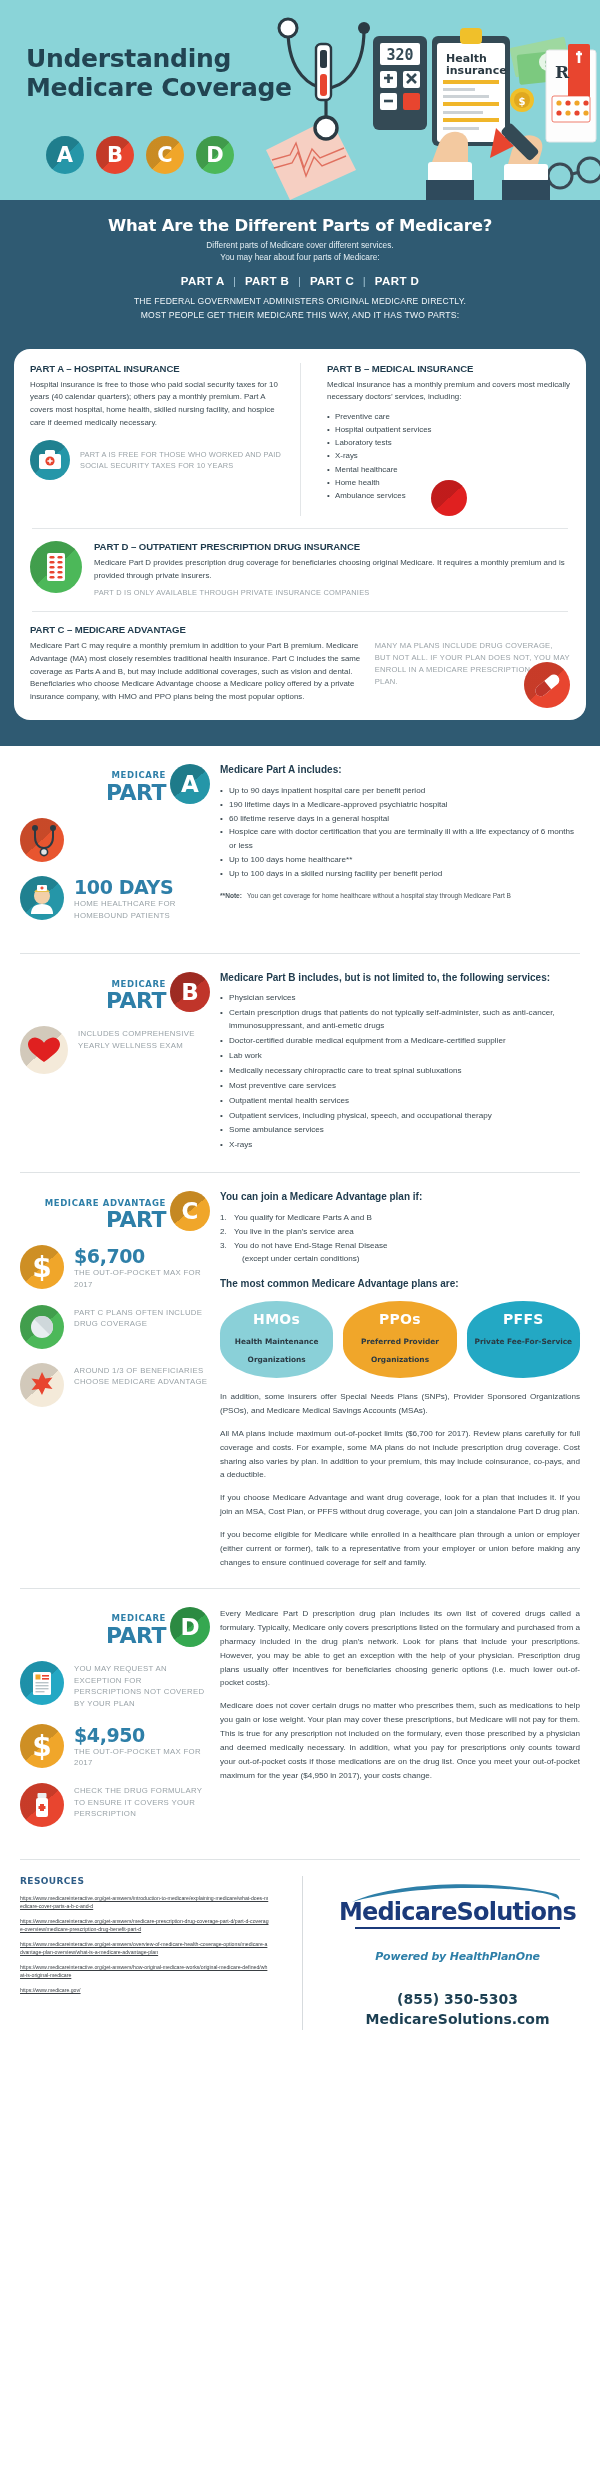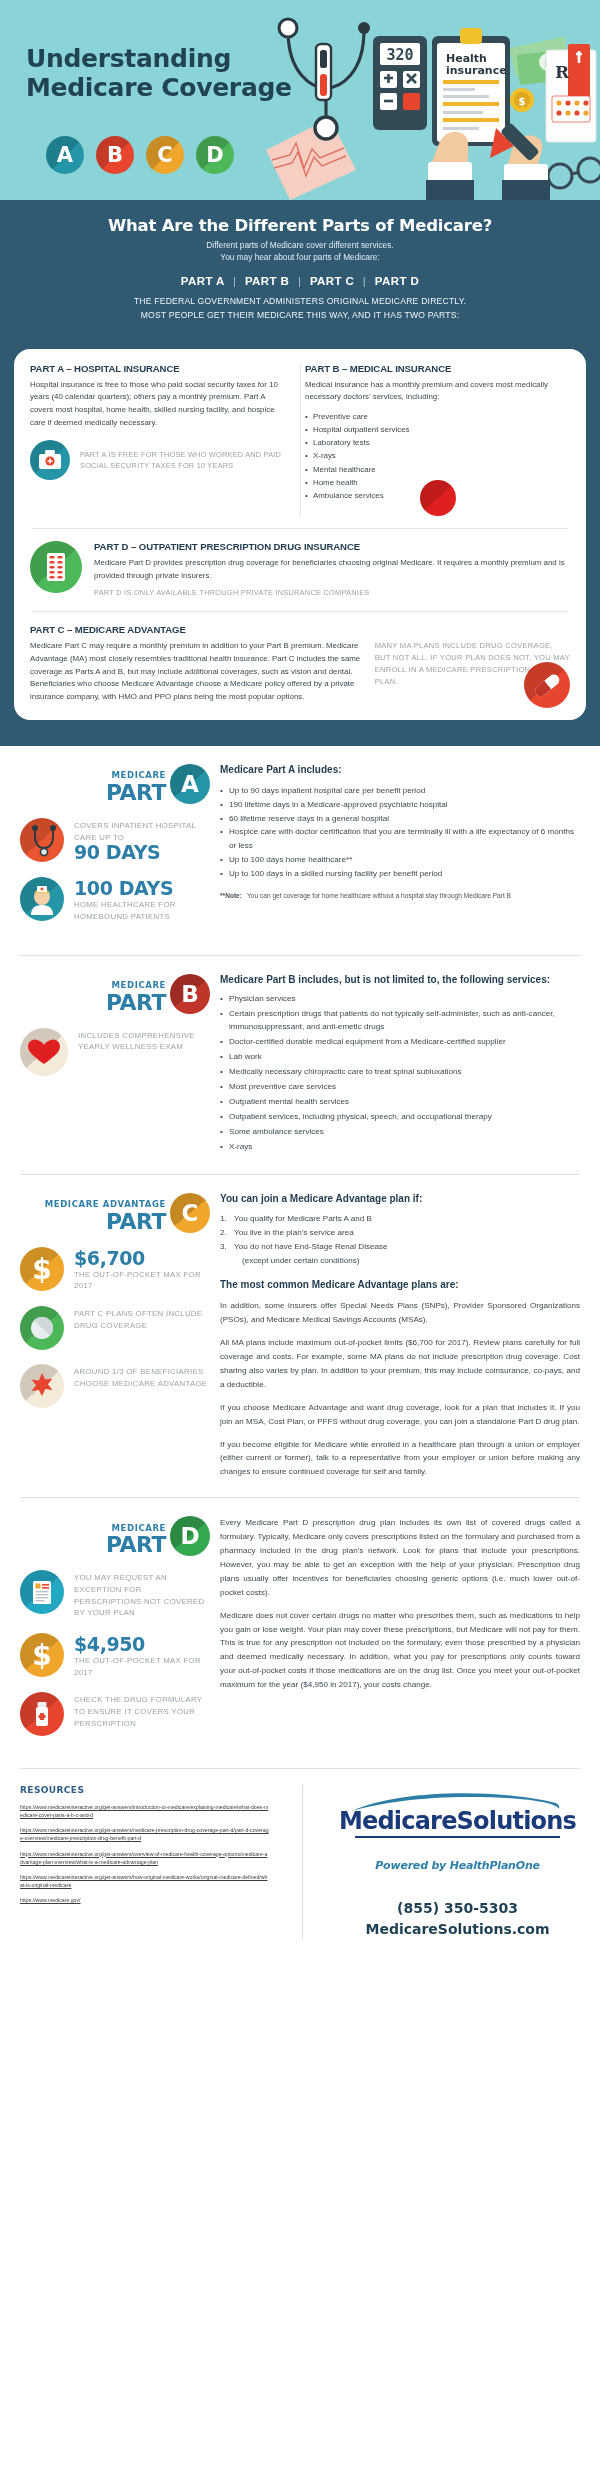--- a/index.html
+++ b/index.html
@@ -76,21 +76,21 @@
   .admin { font-size: 8.6px; line-height: 1.6; letter-spacing: .2px; color:#f1f7fa; }
 
   
   .card {
     background:#fff; border-radius: 16px;
     margin: 0 14px; padding: 14px 16px 16px;
     position: relative;
   }
   .card-cols { display:flex; gap: 0; }
   .card-col { width: 50%; padding-right: 14px; }
-  .card-col + .card-col { padding-right: 0; padding-left: 4px; border-left: 1px solid #e3e6e8; }
+  .card-col + .card-col { padding-right: 0; padding-left: 26px; border-left: 1px solid #e3e6e8; }
   .pt-head {
     font-size: 9.6px; font-weight: bold; color:#1f3b4d;
     margin-bottom: 5px; letter-spacing: -0.1px;
   }
   .pt-body { font-size: 7.9px; line-height: 1.62; color:#3c4a52; }
   .bullets { list-style:none; margin-top: 6px; }
   .bullets li { font-size: 7.9px; line-height:1.66; color:#3c4a52; padding-left: 8px; position: relative; }
   .bullets li::before { content:"•"; position:absolute; left:0; }
 
   .note-row { display:flex; align-items:center; gap:10px; margin-top: 10px; }
@@ -469,24 +469,20 @@
         <div class="stat">
           <div class="cic" style="width:44px;height:44px;background:#e8552f">
             <svg viewBox="0 0 44 44" width="44" height="44" fill="none" stroke="#2b3a43" stroke-width="2">
               <path d="M15 11 v8 c0 7 4 11 9 11 s9 -4 9 -11 v-8"></path>
               <circle cx="15" cy="10" r="2" fill="#2b3a43"></circle>
               <circle cx="33" cy="10" r="2" fill="#2b3a43"></circle>
               <path d="M24 30 v4"></path>
               <circle cx="24" cy="34" r="3.6" fill="#dfe4e6" stroke="#2b3a43" stroke-width="1.6"></circle>
             </svg>
           </div>
-          <div class="stat-text">
-            <div class="stat-caps">COVERS INPATIENT HOSPITAL CARE UP TO</div>
-            <div class="stat-big">90 DAYS</div>
-          </div>
         </div>
 
         <div class="stat">
           <div class="cic" style="width:44px;height:44px;background:#2596a8">
             <svg viewBox="0 0 44 44" width="44" height="44">
               <path d="M11 38 q0 -10 11 -10 q11 0 11 10 z" fill="#fff"></path>
               <circle cx="22" cy="20" r="8" fill="#f3d0a8"></circle>
               <path d="M14 16 q8 -9 16 0 z" fill="#e8c24a"></path>
               <rect x="17" y="9" width="10" height="6" rx="1" fill="#fff"></rect>
               <path d="M22 10.5 v3 M20.5 12 h3" stroke="#e8452f" stroke-width="1.4"></path>
@@ -621,20 +617,34 @@
             <span>You live in the plan’s service area</span>
           </li>
           <li>
             <span>You do not have End-Stage Renal Disease</span>
             <span class="ol-sub">(except under certain conditions)</span>
           </li>
         </ol>
 
         <div class="sec-title" style="margin-top:12px;">The most common Medicare Advantage plans are:</div>
 
+        <div class="plan-bubbles">
+          <div class="bubble" style="background:#8ad0d8">
+            <span class="abbr">HMOs</span>
+            <span class="exp">Health Maintenance Organizations</span>
+          </div>
+          <div class="bubble" style="background:#f0a62a">
+            <span class="abbr">PPOs</span>
+            <span class="exp">Preferred Provider Organizations</span>
+          </div>
+          <div class="bubble" style="background:#23a8c4">
+            <span class="abbr">PFFS</span>
+            <span class="exp">Private Fee-For-Service</span>
+          </div>
+        </div>
 
         <div class="para">In addition, some insurers offer Special Needs Plans (SNPs), Provider Sponsored Organizations (PSOs), and Medicare Medical Savings Accounts (MSAs).</div>
         <div class="para">All MA plans include maximum out-of-pocket limits ($6,700 for 2017). Review plans carefully for full coverage and costs. For example, some MA plans do not include prescription drug coverage. Cost sharing also varies by plan. In addition to your premium, this may include coinsurance, co-pays, and a deductible.</div>
         <div class="para">If you choose Medicare Advantage and want drug coverage, look for a plan that includes it. If you join an MSA, Cost Plan, or PFFS without drug coverage, you can join a standalone Part D drug plan.</div>
         <div class="para">If you become eligible for Medicare while enrolled in a healthcare plan through a union or employer (either current or former), talk to a representative from your employer or union before making any changes to ensure continued coverage for self and family.</div>
       </div>
     </div>
   </div>
   <div class="sec-divider"></div>
 

